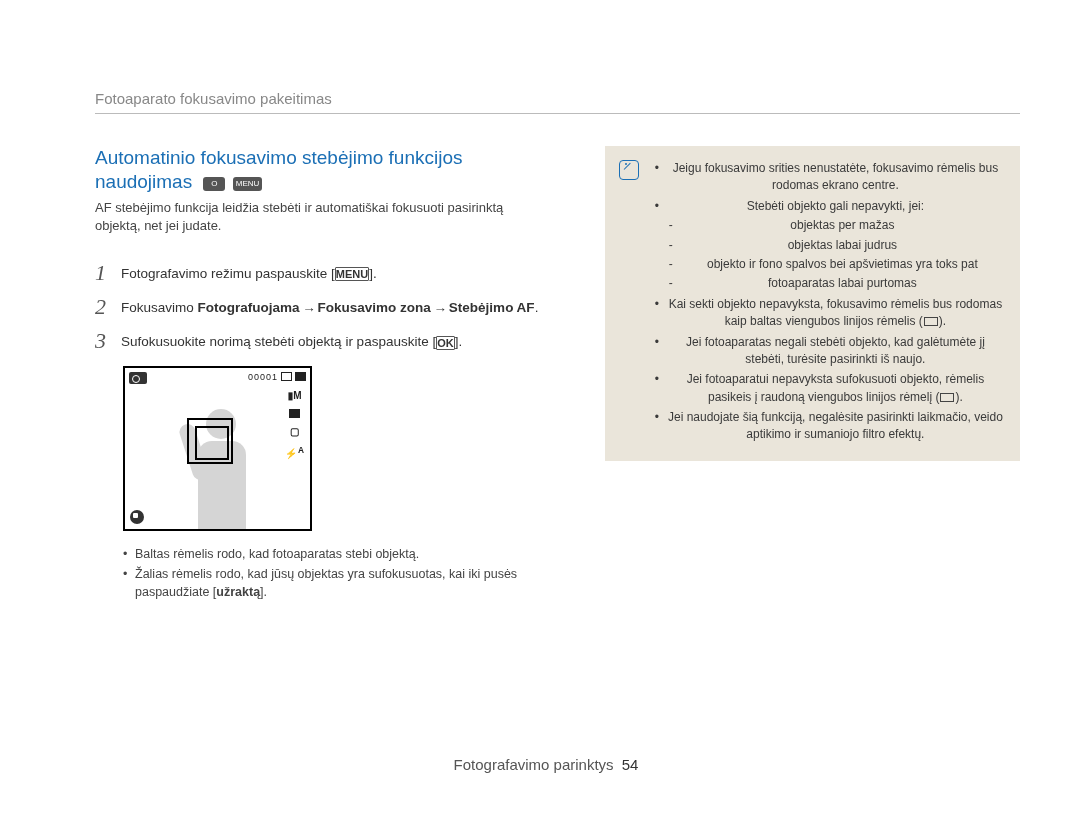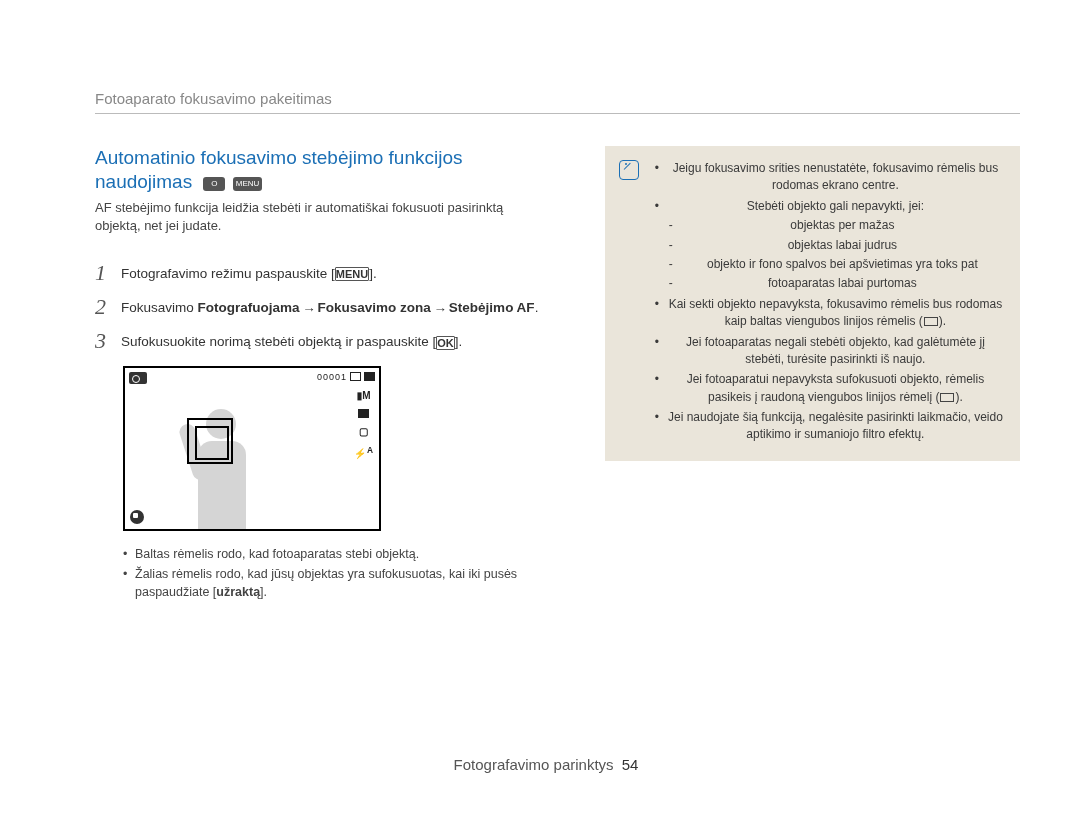--- a/index.html
+++ b/index.html
@@ -94,21 +94,21 @@
     border: 1px solid #555;
     padding: 0 0;
     font-size: 11px;
     font-weight: bold;
     height: 14px;
     line-height: 12px;
     vertical-align: middle;
     border-radius: 1px;
   }
   .camera-screen {
-    width: 258px;
+    width: 189px;
     height: 165px;
     border: 2px solid #000;
     margin: 12px 0 14px 28px;
     position: relative;
     background: #fff;
   }
   .camera-top-left {
     position: absolute;
     top: 4px; left: 4px;
     width: 18px; height: 12px;

